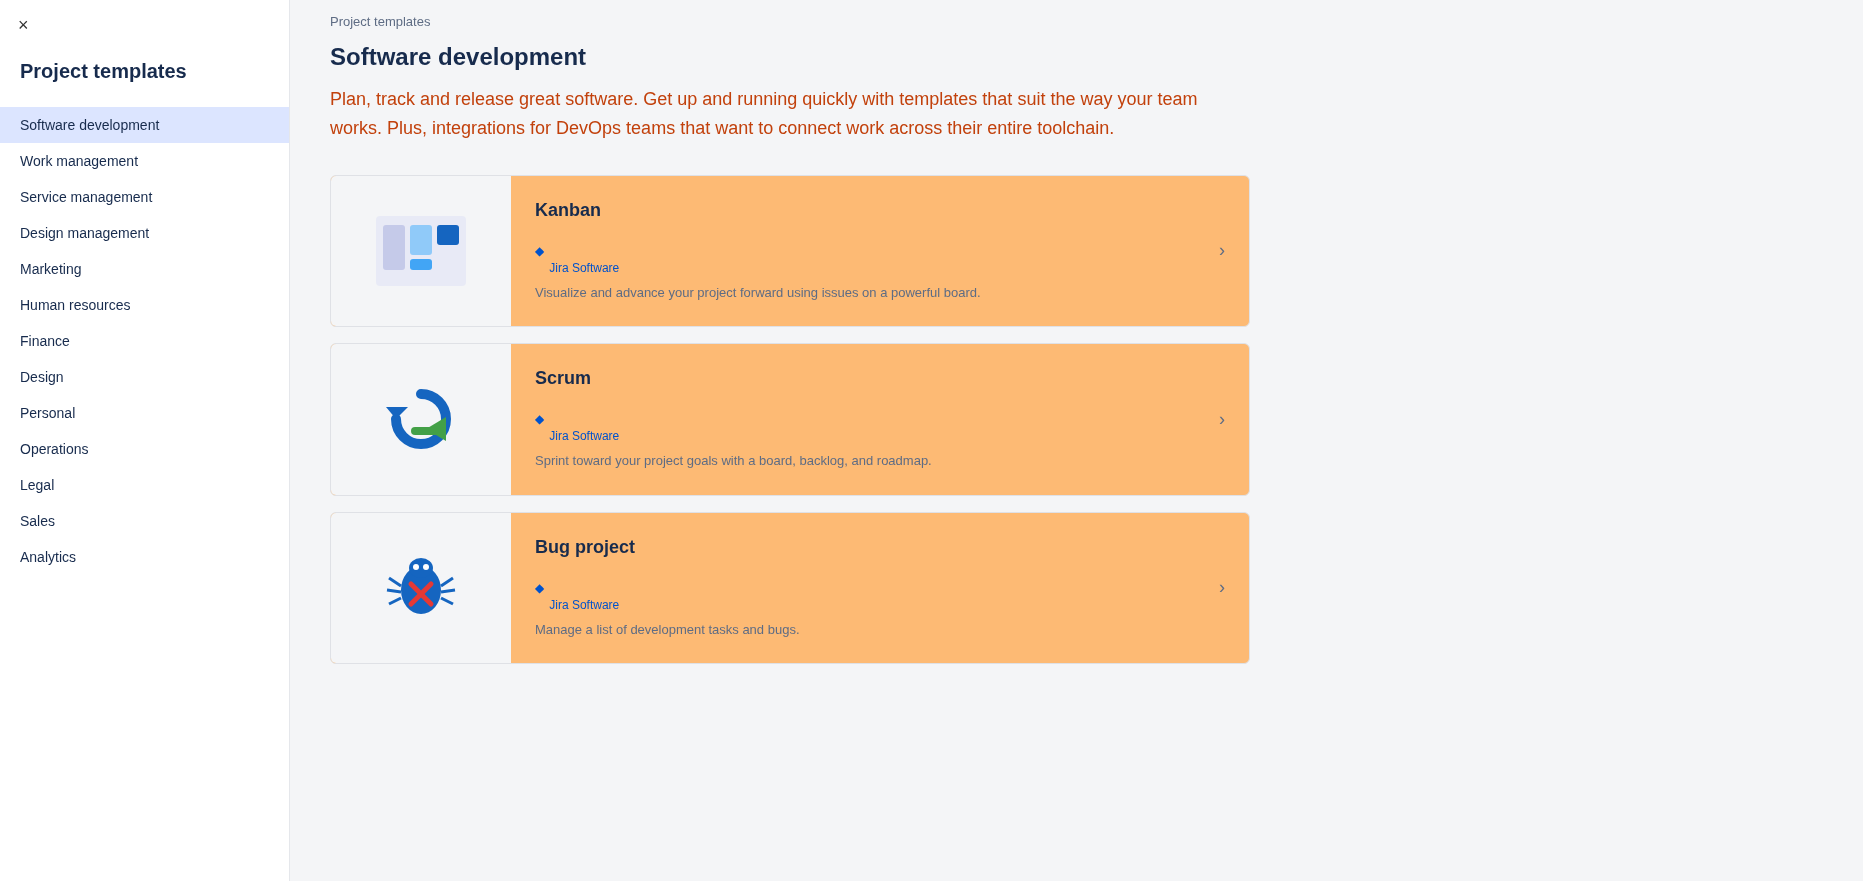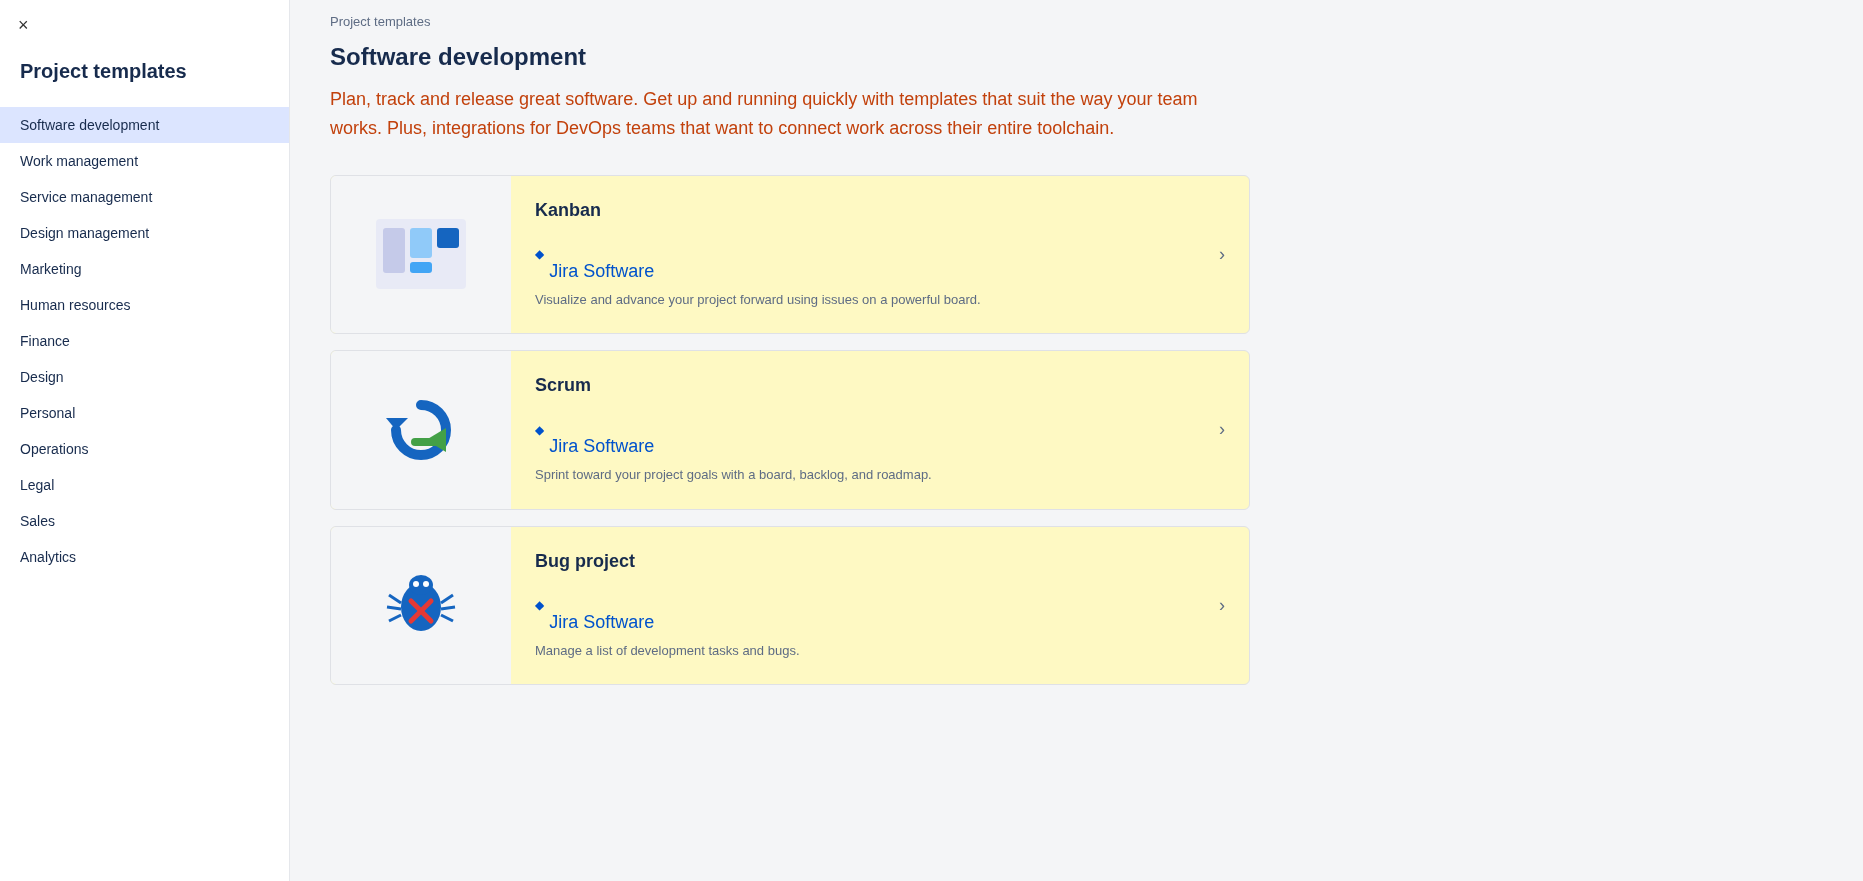--- a/index.html
+++ b/index.html
@@ -104,21 +104,21 @@
 
     
     .template-cards {
       display: flex;
       flex-direction: column;
       gap: 16px;
       max-width: 920px;
     }
 
     .template-card {
-      background: #fef9c3;
+      background: #fdba74;
       border: 1px solid #dfe1e6;
       border-radius: 6px;
       display: flex;
       align-items: stretch;
       cursor: pointer;
       transition: box-shadow 0.15s;
       overflow: hidden;
     }
 
     .card-icon-area {
@@ -155,21 +155,21 @@
       display: flex;
       align-items: center;
       gap: 5px;
       margin-bottom: 8px;
     }
     .card-badge-diamond {
       color: #0052cc;
       font-size: 12px;
     }
     .card-badge-label {
-      font-size: 18px;
+      font-size: 12px;
       color: #0052cc;
       font-weight: 500;
       margin-top: 34px;
     }
 
     .card-desc {
       font-size: 13px;
       color: #5e6c84;
       line-height: 1.5;
     }

